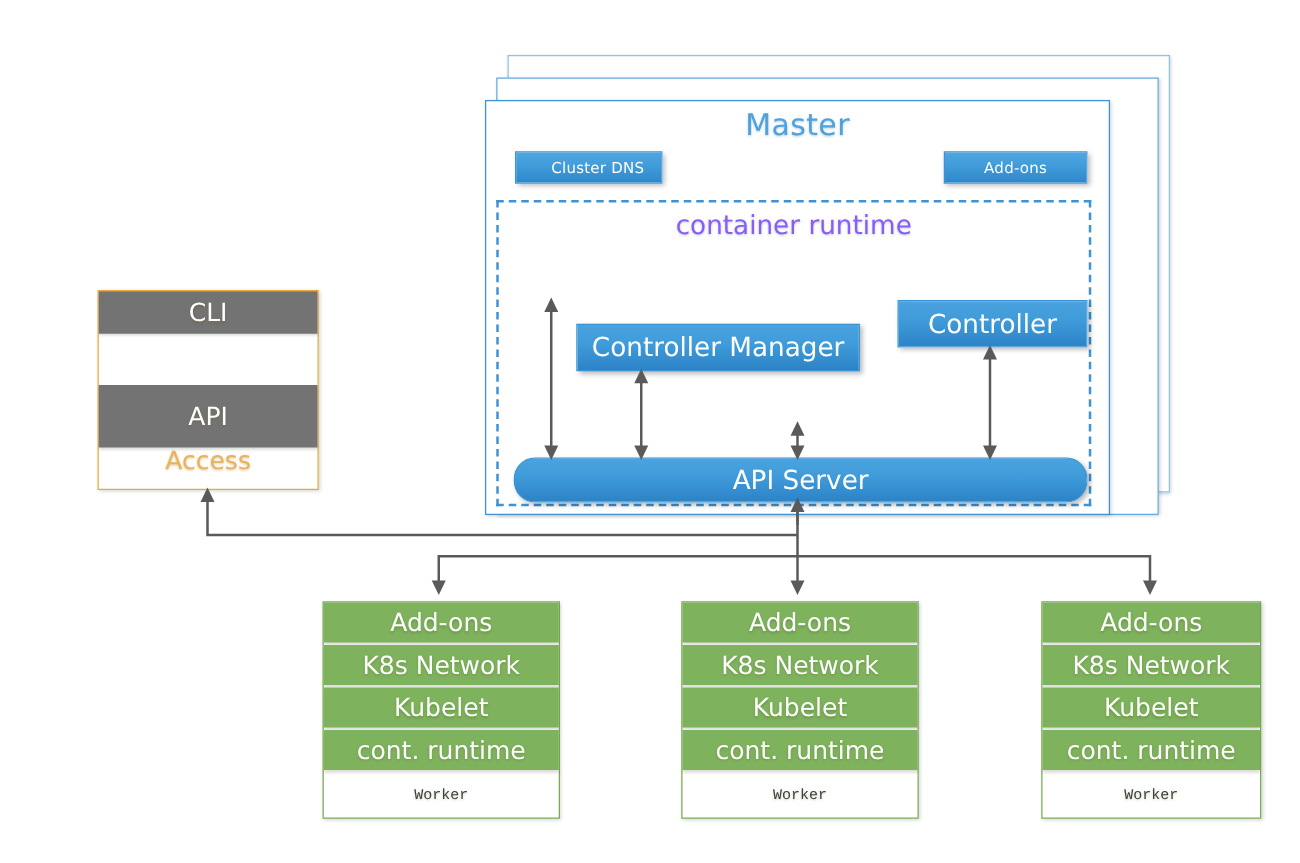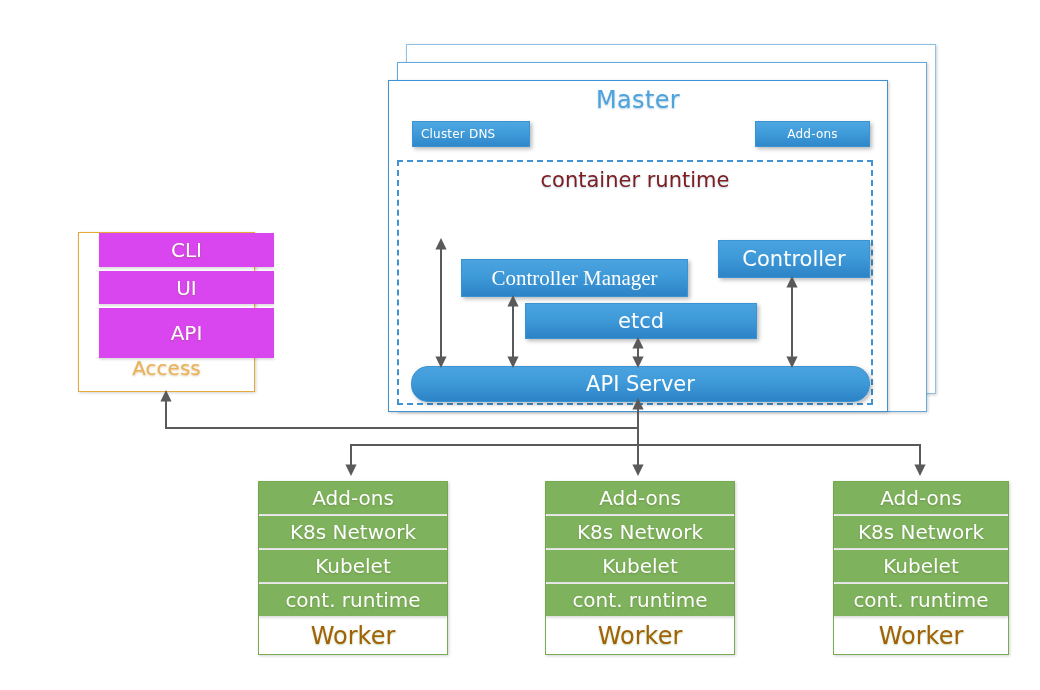--- a/index.html
+++ b/index.html
@@ -43,21 +43,21 @@
     text-shadow: 0 1px 2px rgba(160,190,215,0.8);
     white-space: nowrap;
   }
 
   
   .runtime-box {
     border: 2px dashed #3f93d4;
     background: transparent;
   }
   .runtime-title {
-    color: #7f1d1d;
+    color: #8b5cf6;
     font-size: 21px;
     text-shadow: 0 1px 2px rgba(170,200,225,0.85);
     white-space: nowrap;
   }
 
   
   .blue-box {
     background: linear-gradient(to bottom, #4aa3de 0%, #3f9ad9 45%, #2c83c6 100%);
     color: #ffffff;
     border: 1px solid #3a93d3;
@@ -69,37 +69,36 @@
     background: linear-gradient(to bottom, #4ea7e0 0%, #3f9ad9 50%, #2f87c9 100%);
     color: #ffffff;
     border: 1px solid #3a93d3;
     box-shadow: 2px 2px 4px rgba(0,0,0,0.28);
     font-size: 12px;
     letter-spacing: 0.2px;
     white-space: nowrap;
   }
   .chip-left {
     justify-content: flex-start;
-    padding-left: 8px;
+    padding-left: 28px;
   }
 
   
   .access-frame {
     background: #ffffff;
     border: 1px solid #e7a93a;
     box-shadow: 1px 1px 3px rgba(0,0,0,0.18);
   }
   .orange-row {
-    background: #d946ef;
+    background: #737373;
     color: #ffffff;
     font-size: 20px;
     text-shadow: 0 1px 2px rgba(120,90,20,0.35);
     white-space: nowrap;
     box-shadow: 0 2px 2px rgba(0,0,0,0.13);
-    margin-left: 20px;
   }
   .access-label {
     color: #e8b35a;
     font-size: 20px;
     text-shadow: 0 1px 2px rgba(215,185,140,0.9);
     white-space: nowrap;
     text-align: center;
   }
 
   
@@ -110,24 +109,25 @@
   }
   .green-row {
     background: #7fb25c;
     color: #ffffff;
     font-size: 20px;
     text-shadow: 0 1px 2px rgba(60,90,35,0.30);
     white-space: nowrap;
     box-shadow: 0 2px 2px rgba(0,0,0,0.13);
   }
   .worker-label {
-    color: #a16207;
-    font-size: 24px;
+    color: #404040;
+    font-size: 12px;
     text-shadow: 0 1px 2px rgba(185,210,165,0.9);
     white-space: nowrap;
+    font-family: Liberation Mono, monospace;
   }
 
   
   svg.wires {
     position: absolute;
     left: 0;
     top: 0;
     width: 1040px;
     height: 690px;
     pointer-events: none;
@@ -145,32 +145,30 @@
 
   <div class="abs ctr master-title" style="left:388px; top:84px; width:500px; height:32px;">Master</div>
 
   <div class="abs ctr blue-chip chip-left" style="left:412px; top:121px; width:118px; height:26px;">Cluster DNS</div>
   <div class="abs ctr blue-chip" style="left:755px; top:121px; width:115px; height:26px;">Add-ons</div>
 
   <div class="abs runtime-box" style="left:397px; top:160px; width:476px; height:245px;"></div>
   <div class="abs ctr runtime-title" style="left:397px; top:166px; width:476px; height:28px;">container runtime</div>
 
 
-  <div class="abs ctr blue-box" style="left:461px; top:259px; width:227px; height:38px;font-family:Liberation Serif, serif;">Controller Manager</div>
-
-  <div class="abs ctr blue-box" style="left:525px; top:303px; width:232px; height:36px;">etcd</div>
+  <div class="abs ctr blue-box" style="left:461px; top:259px; width:227px; height:38px;">Controller Manager</div>
+
 
   <div class="abs ctr blue-box" style="left:718px; top:240px; width:152px; height:38px;">Controller</div>
 
   <div class="abs ctr blue-box" style="left:411px; top:366px; width:459px; height:36px;border-radius:17px;">API Server</div>
 
   <div class="abs access-frame" style="left:78px; top:232px; width:177px; height:160px;"></div>
 
   <div class="abs ctr orange-row" style="left:79px; top:233px; width:175px; height:34px;">CLI</div>
-  <div class="abs ctr orange-row" style="left:79px; top:271px; width:175px; height:33px;">UI</div>
   <div class="abs ctr orange-row" style="left:79px; top:308px; width:175px; height:50px;">API</div>
   <div class="abs ctr access-label" style="left:79px; top:345px; width:175px; height:45px;">Access</div>
 
   <div class="abs worker-frame" style="left:258px; top:481px; width:190px; height:174px;"></div>
   <div class="abs ctr green-row" style="left:259px; top:482px; width:188px; height:32px;">Add-ons</div>
   <div class="abs ctr green-row" style="left:259px; top:516px; width:188px; height:32px;">K8s Network</div>
   <div class="abs ctr green-row" style="left:259px; top:550px; width:188px; height:32px;">Kubelet</div>
   <div class="abs ctr green-row" style="left:259px; top:584px; width:188px; height:32px;">cont. runtime</div>
   <div class="abs ctr worker-label" style="left:259px; top:618px; width:188px; height:36px;">Worker</div>
 

